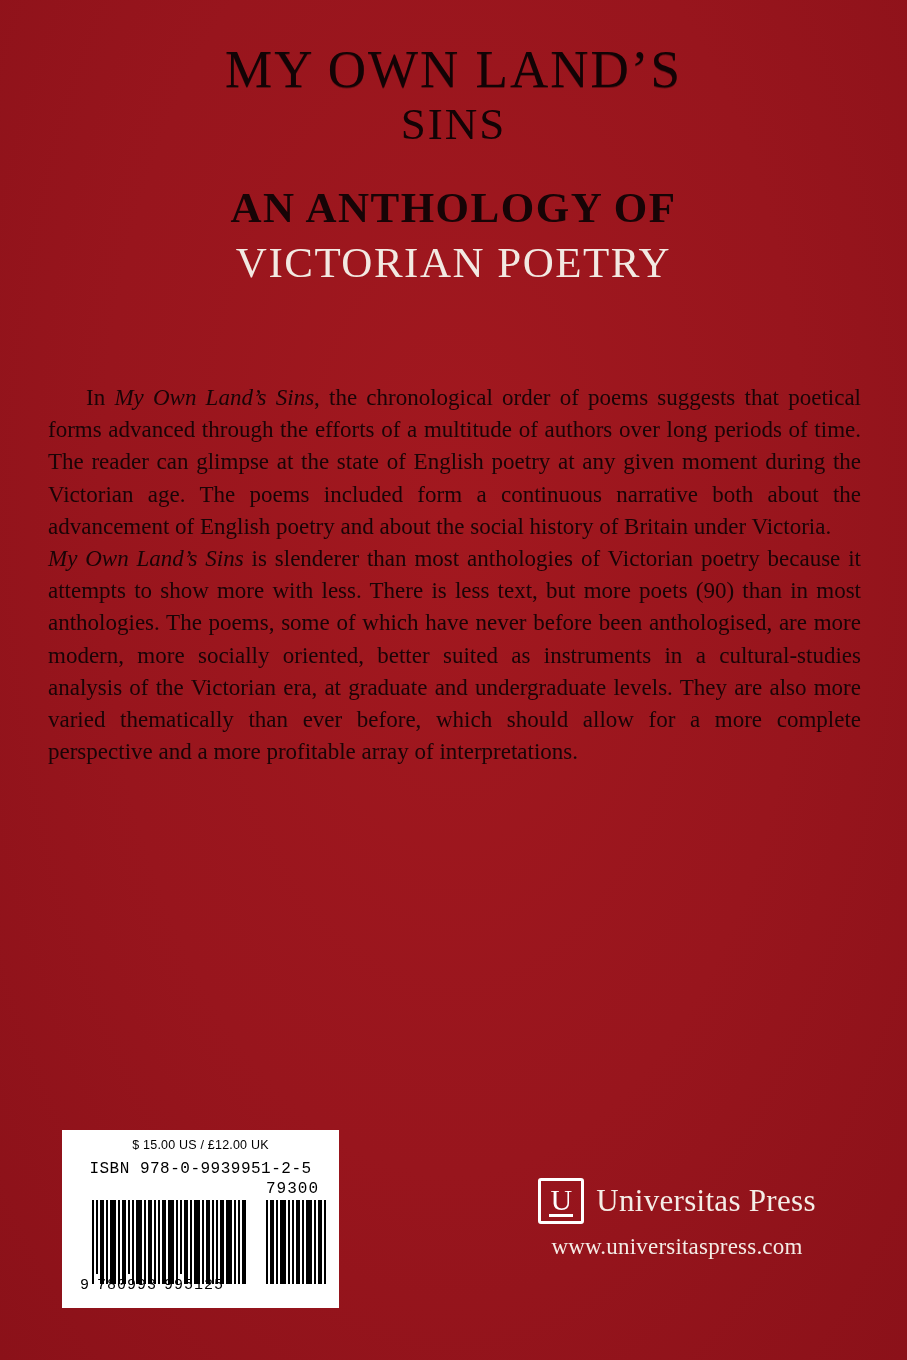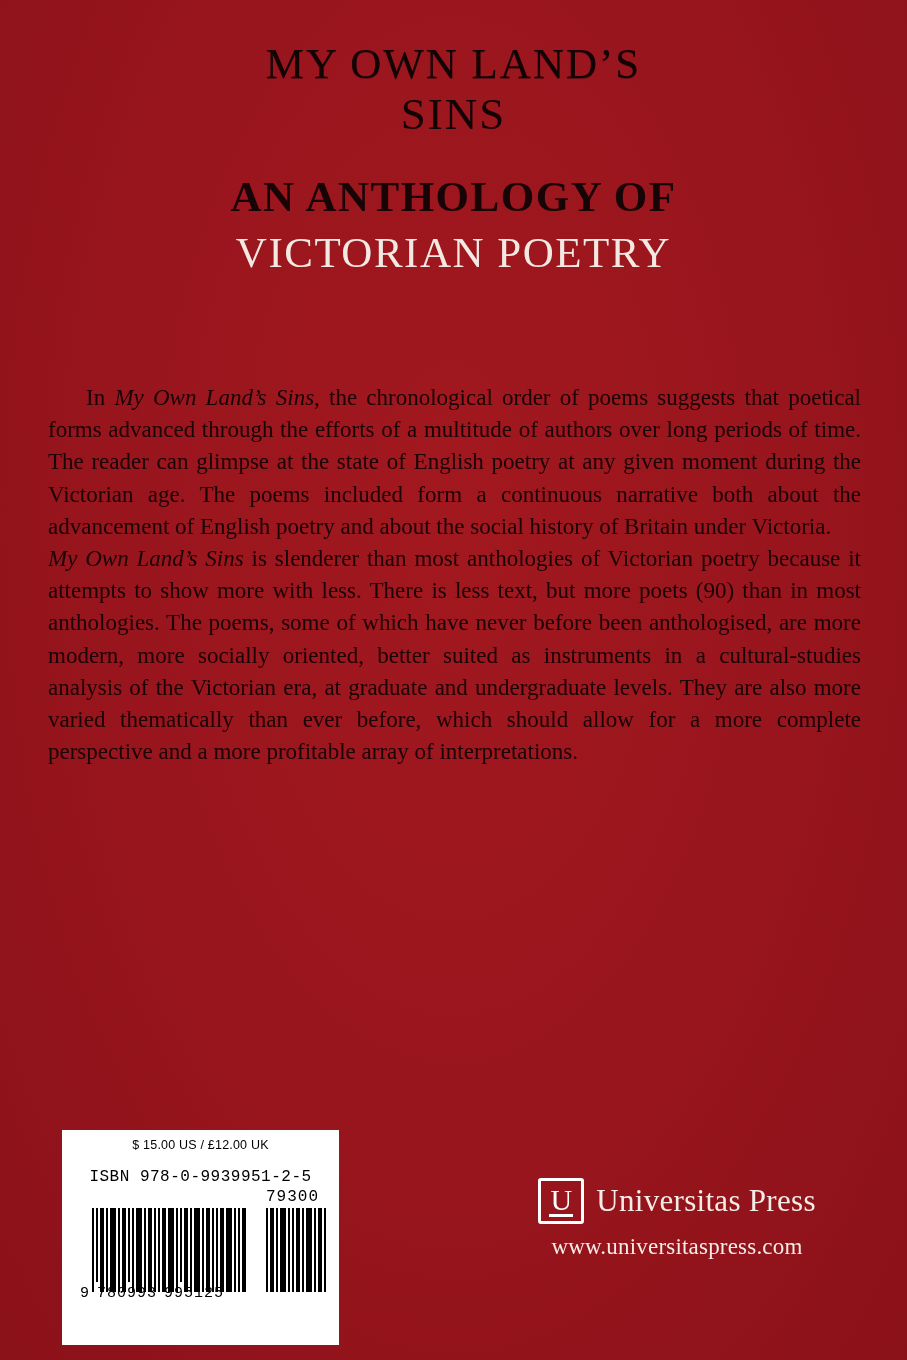--- a/index.html
+++ b/index.html
@@ -24,21 +24,21 @@
   
   .title-block {
     position: absolute;
     top: 42px;
     left: 0;
     right: 0;
     text-align: center;
   }
   .title-line-1 {
     font-family: "Liberation Serif", serif;
-    font-size: 43px;
+    font-size: 53px;
     line-height: 1.02;
     color: #120305;
     letter-spacing: 2px;
     font-weight: normal;
     text-transform: uppercase;
     font-variant: small-caps;
     text-shadow: 0 1px 0 rgba(0,0,0,0.35);
   }
   .title-line-2 {
     font-family: "Liberation Serif", serif;
@@ -93,39 +93,39 @@
   .blurb em {
     font-style: italic;
   }
 
   
   .barcode-box {
     position: absolute;
     left: 62px;
     top: 1130px;
     width: 277px;
-    height: 215px;
+    height: 178px;
     background: #ffffff;
     box-sizing: border-box;
     padding: 6px 8px 4px 8px;
   }
   .price-line {
     text-align: center;
     font-family: "Liberation Sans", sans-serif;
     font-size: 12.5px;
     color: #000;
     letter-spacing: 0.2px;
     margin-top: 2px;
   }
   .isbn-line {
     font-family: "Liberation Mono", monospace;
     font-size: 16px;
     color: #000;
     letter-spacing: 0.5px;
-    margin-top: 16px;
+    margin-top: 8px;
     text-align: center;
     white-space: nowrap;
   }
   .ean5-label {
     font-family: "Liberation Mono", monospace;
     font-size: 16px;
     color: #000;
     text-align: right;
     padding-right: 12px;
     margin-top: 2px;

